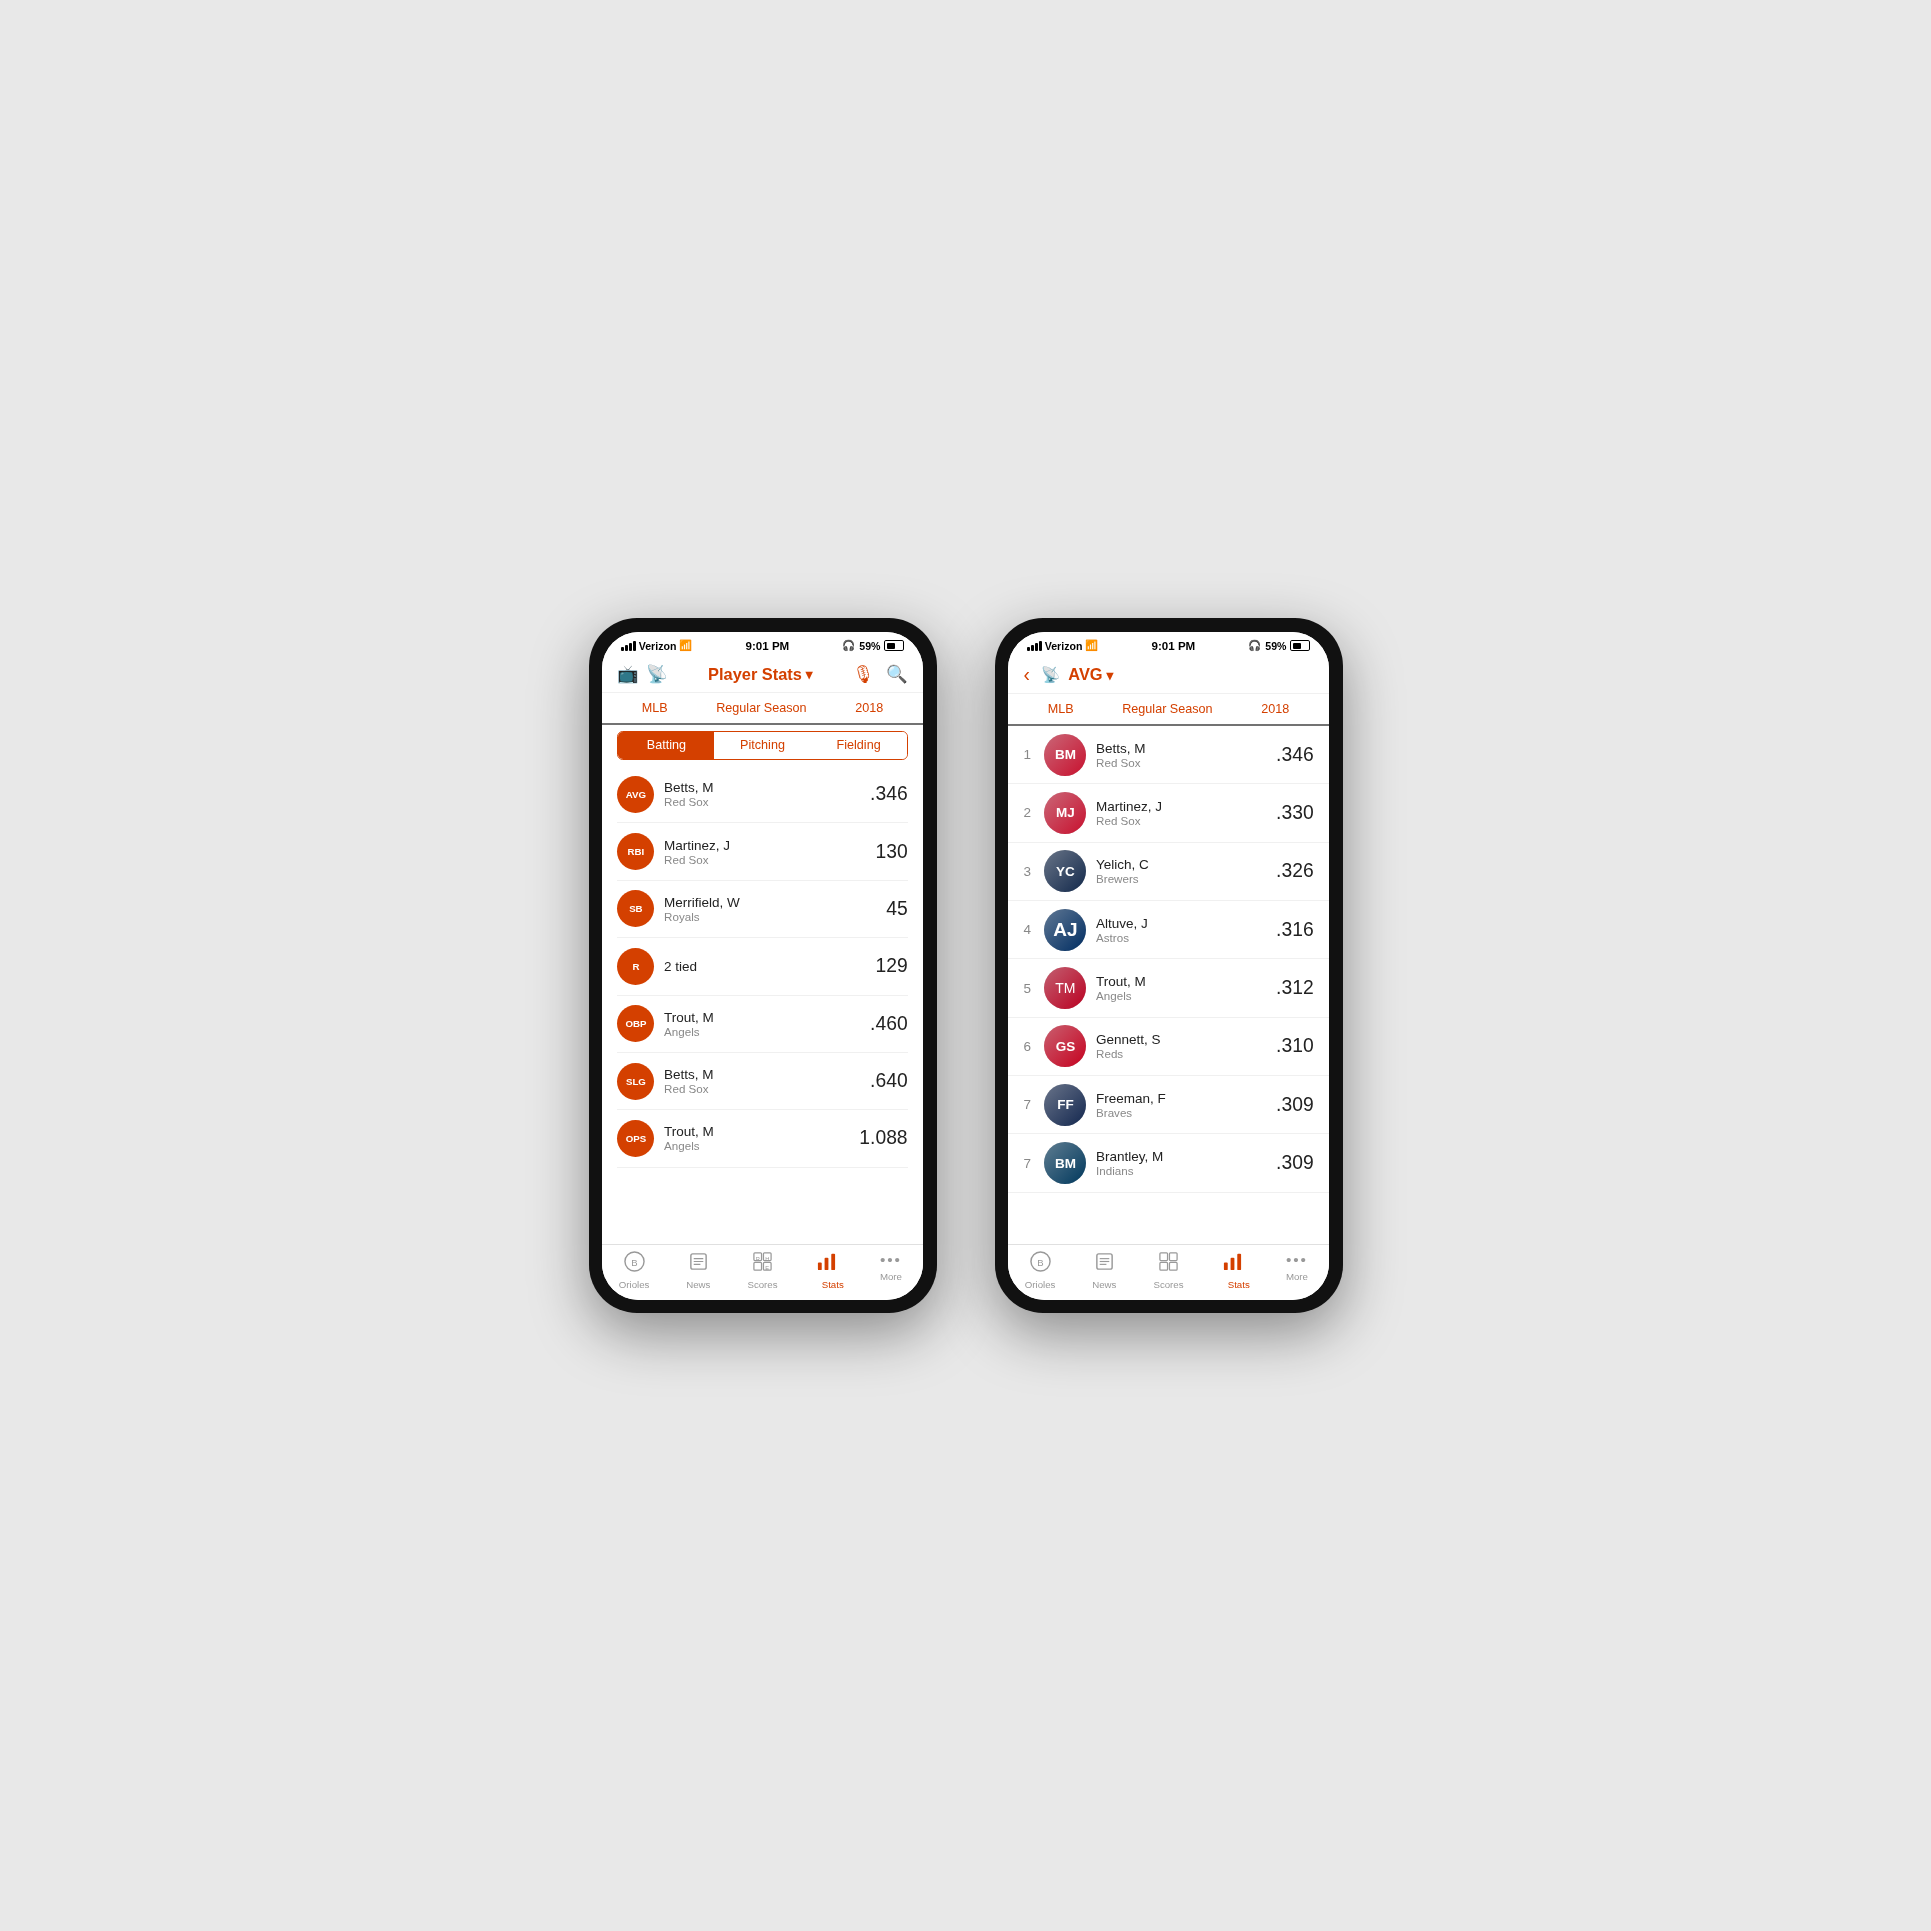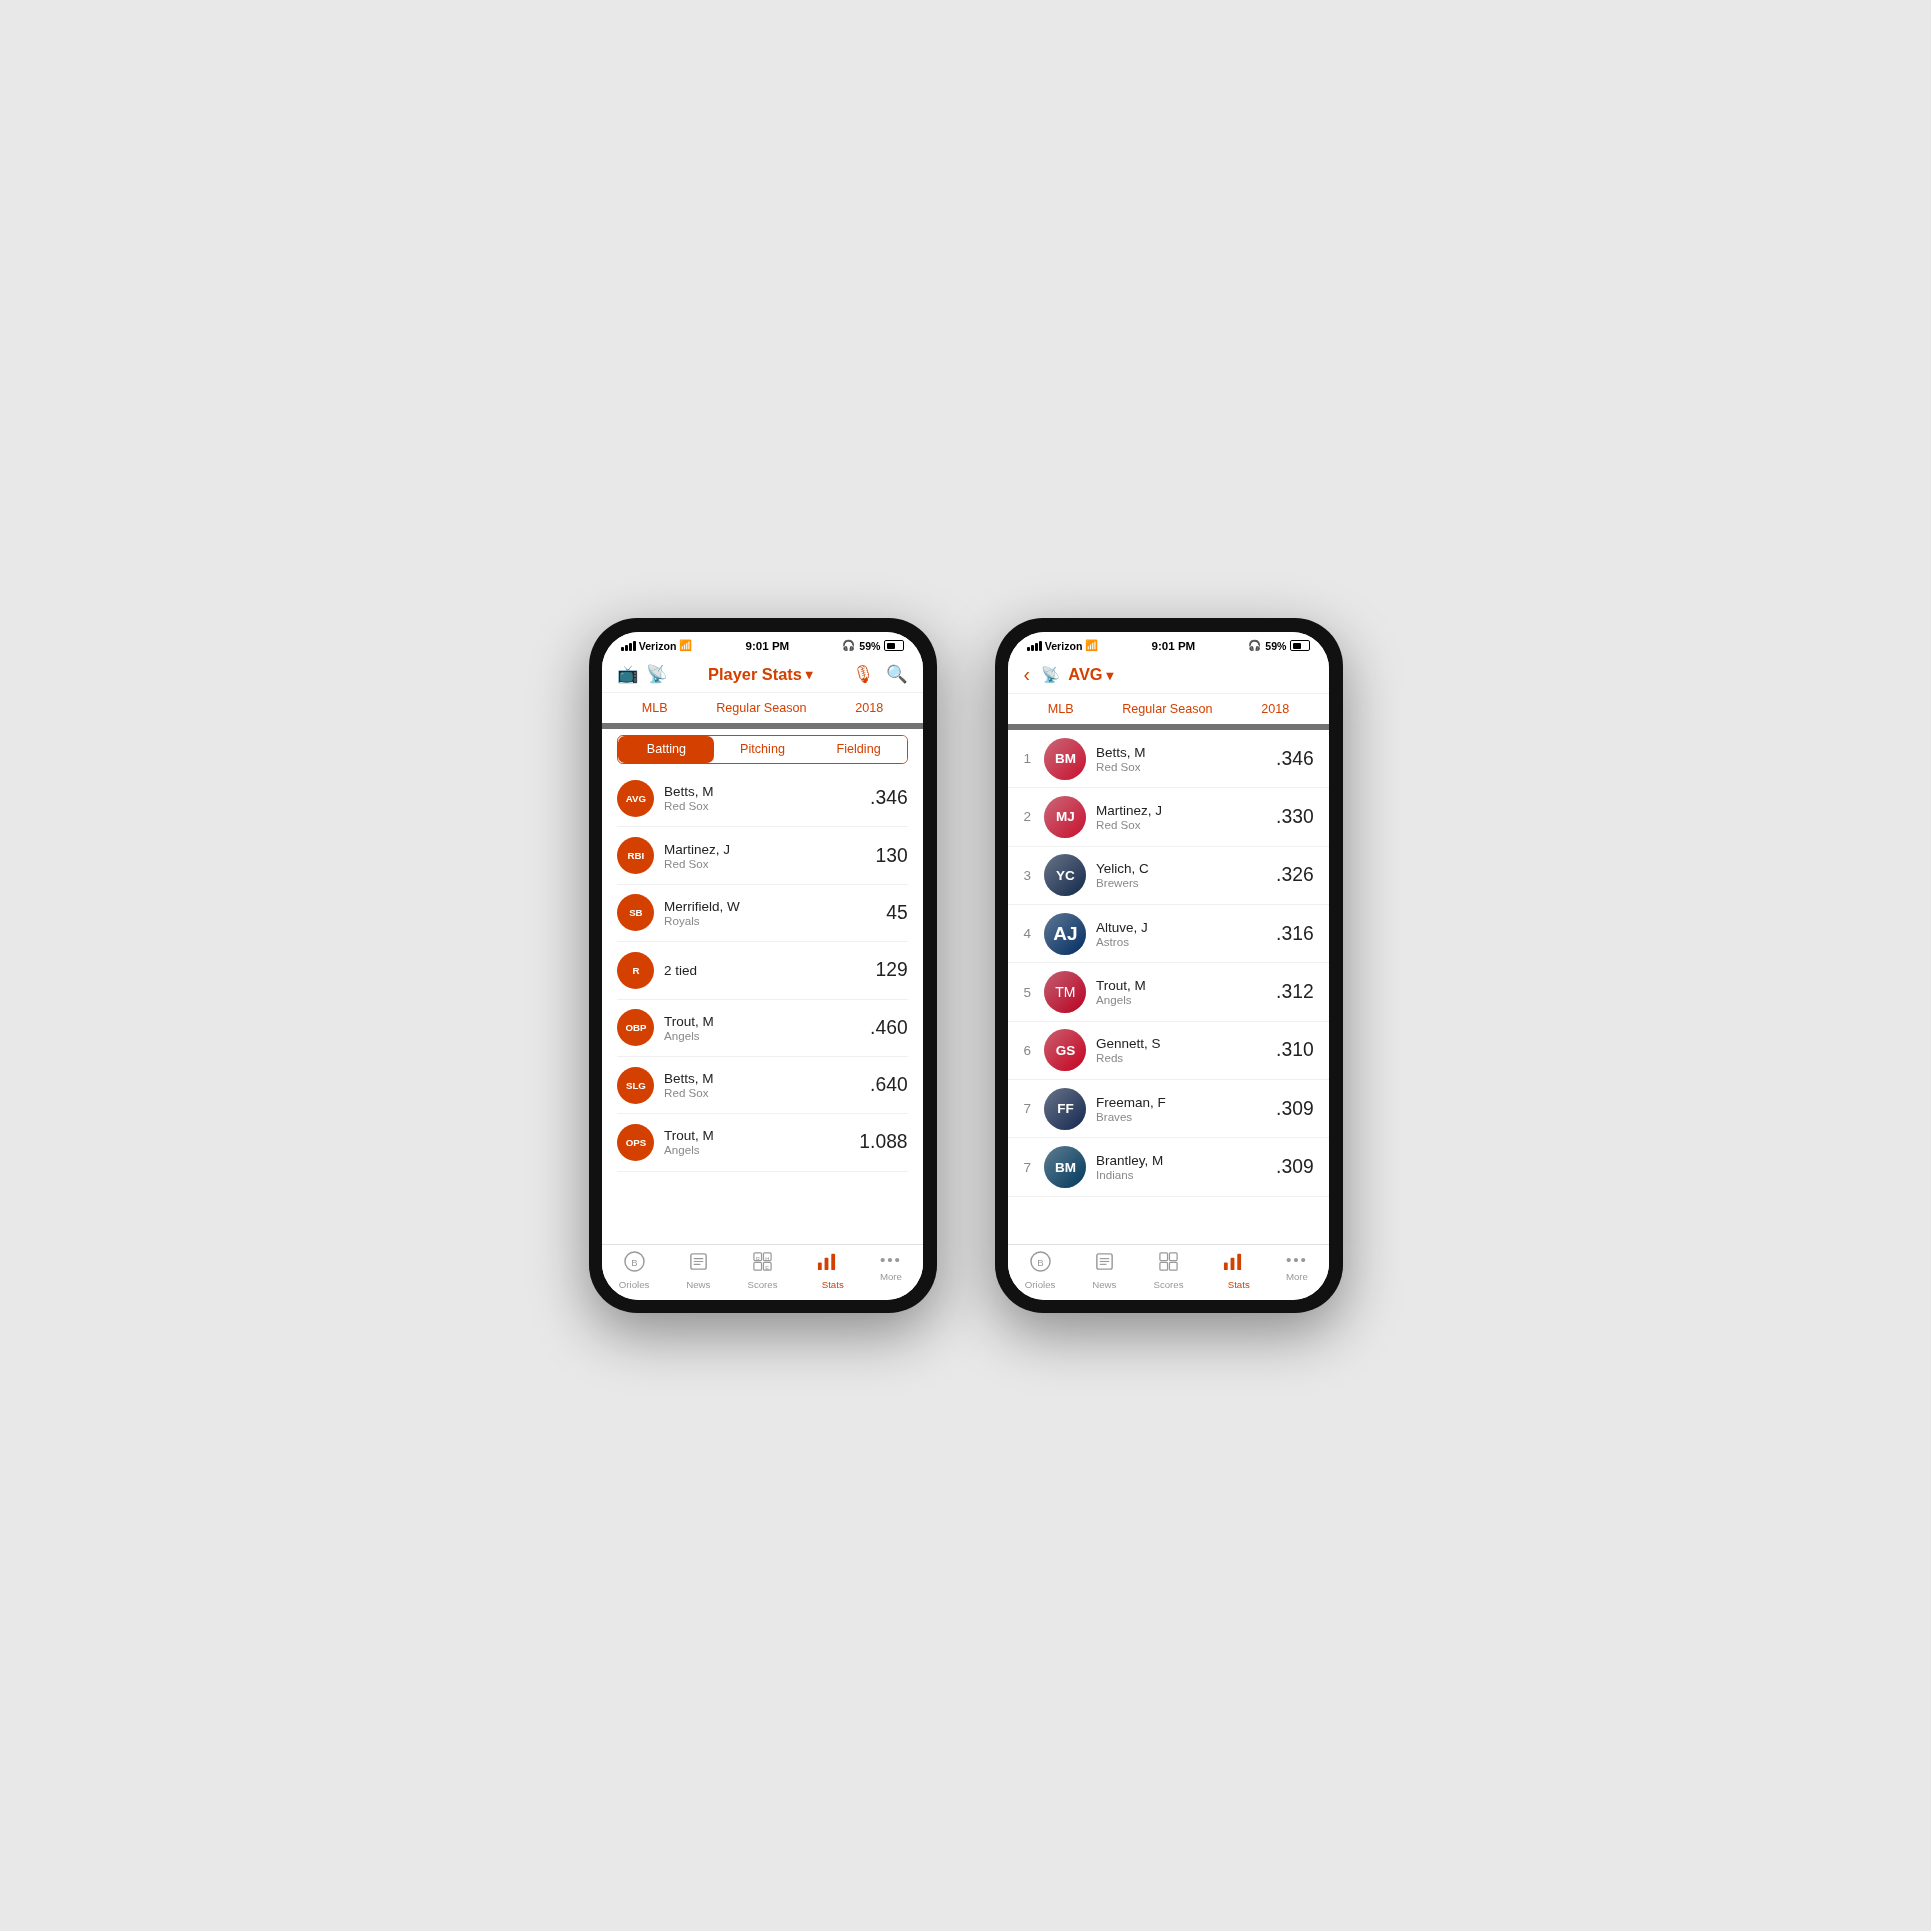--- a/index.html
+++ b/index.html
@@ -75,21 +75,21 @@
       display: flex;
       align-items: center;
       gap: 3.9px;
     }
     .header-right { display: flex; gap: 11.6px; align-items: center; }
     
     .filter-bar {
       display: flex;
       justify-content: space-around;
       padding: 7.7px 15.4px;
-      border-bottom: 6px solid #737373;
+      border-bottom: 2px solid #737373;
       flex-shrink: 0;
     }
     .filter-item {
       color: #d44000;
       font-size: 12.6px;
       font-weight: 500;
     }
     
     .tab-bar {
       display: flex;
@@ -103,21 +103,20 @@
       flex: 1;
       text-align: center;
       padding: 6.8px 3.9px;
       font-size: 12.6px;
       font-weight: 500;
       cursor: pointer;
     }
     .tab.active {
       background: #d44000;
       color: #fff;
-      border-radius: 7px;
     }
     .tab.inactive {
       background: #fff;
       color: #d44000;
     }
     
     .stats-list {
       flex: 1;
       overflow-y: auto;
       padding: 0 15.4px;

